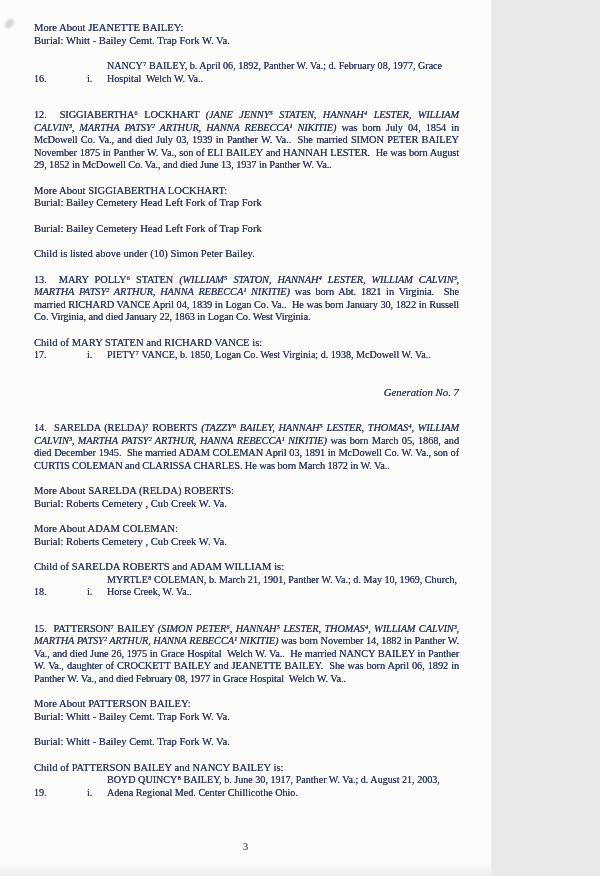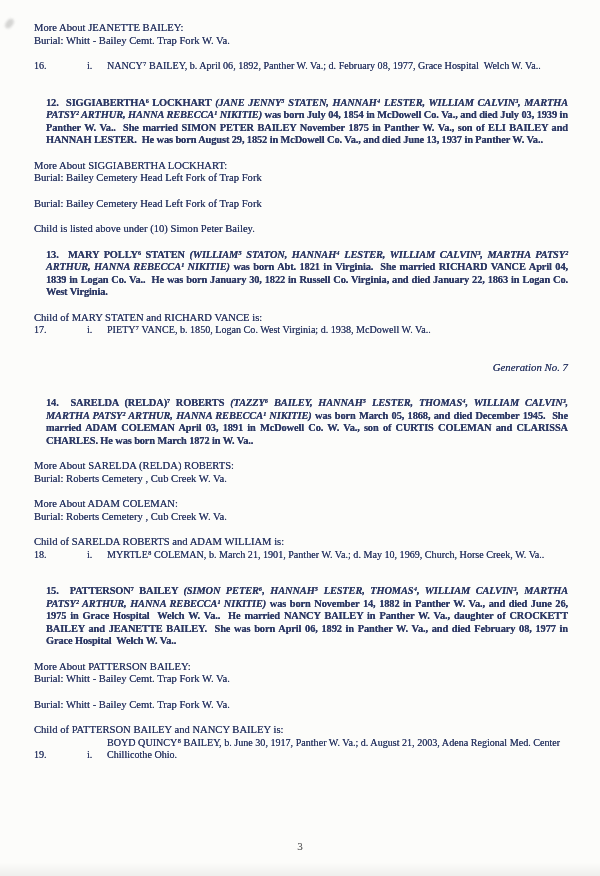--- a/index.html
+++ b/index.html
@@ -1,18 +1,18 @@
 <!DOCTYPE html>
 <html style="--ink: #2e3a66; --paper: #fcfcfa;"><head>
 <meta charset="utf-8">
 <style>
   html,body{margin:0;padding:0;background:#e9e9e9;}
   .page{
     position:relative;
-    width:600px;height:876px;
+    width:491px;height:876px;
     margin:0;
     background:var(--paper,#fcfcfa);
     box-sizing:border-box;
     padding:22px 32px 15px 34px;
     font-family:"Liberation Serif","DejaVu Serif",serif;
     color:var(--ink,#2e3a66);
     overflow:hidden;
   }
   .page::after{
     content:"";position:absolute;left:0;right:0;bottom:0;height:14px;
@@ -25,27 +25,26 @@
     transform:rotate(38deg);filter:blur(1.2px);
   }
   .line{
     font-size:10.6px;line-height:12.5px;
     white-space:pre-wrap;
     text-shadow:0 0 0.35px currentColor;
   }
   .block{margin:0 0 13px 0;}
   .block.after-children{margin-bottom:24px;}
   .person{
-    margin:0 0 13px 12px;
+    margin:0 0 13px 0;
     font-size:10.4px;line-height:12.5px;
     text-align:justify;
     white-space:pre-wrap;
     letter-spacing:-0.12px;
     text-shadow:0 0 0.35px currentColor;
-    font-weight:bold;
   }
   .lineage{font-style:italic;}
   .child-row{
     display:flex;align-items:flex-end;
     font-size:10.1px;line-height:12.5px;
     text-shadow:0 0 0.3px currentColor;
   }
   .cnum{flex:none;width:53px;white-space:pre;}
   .croman{flex:none;width:20px;white-space:pre;}
   .ctext{flex:1;white-space:pre-wrap;}

